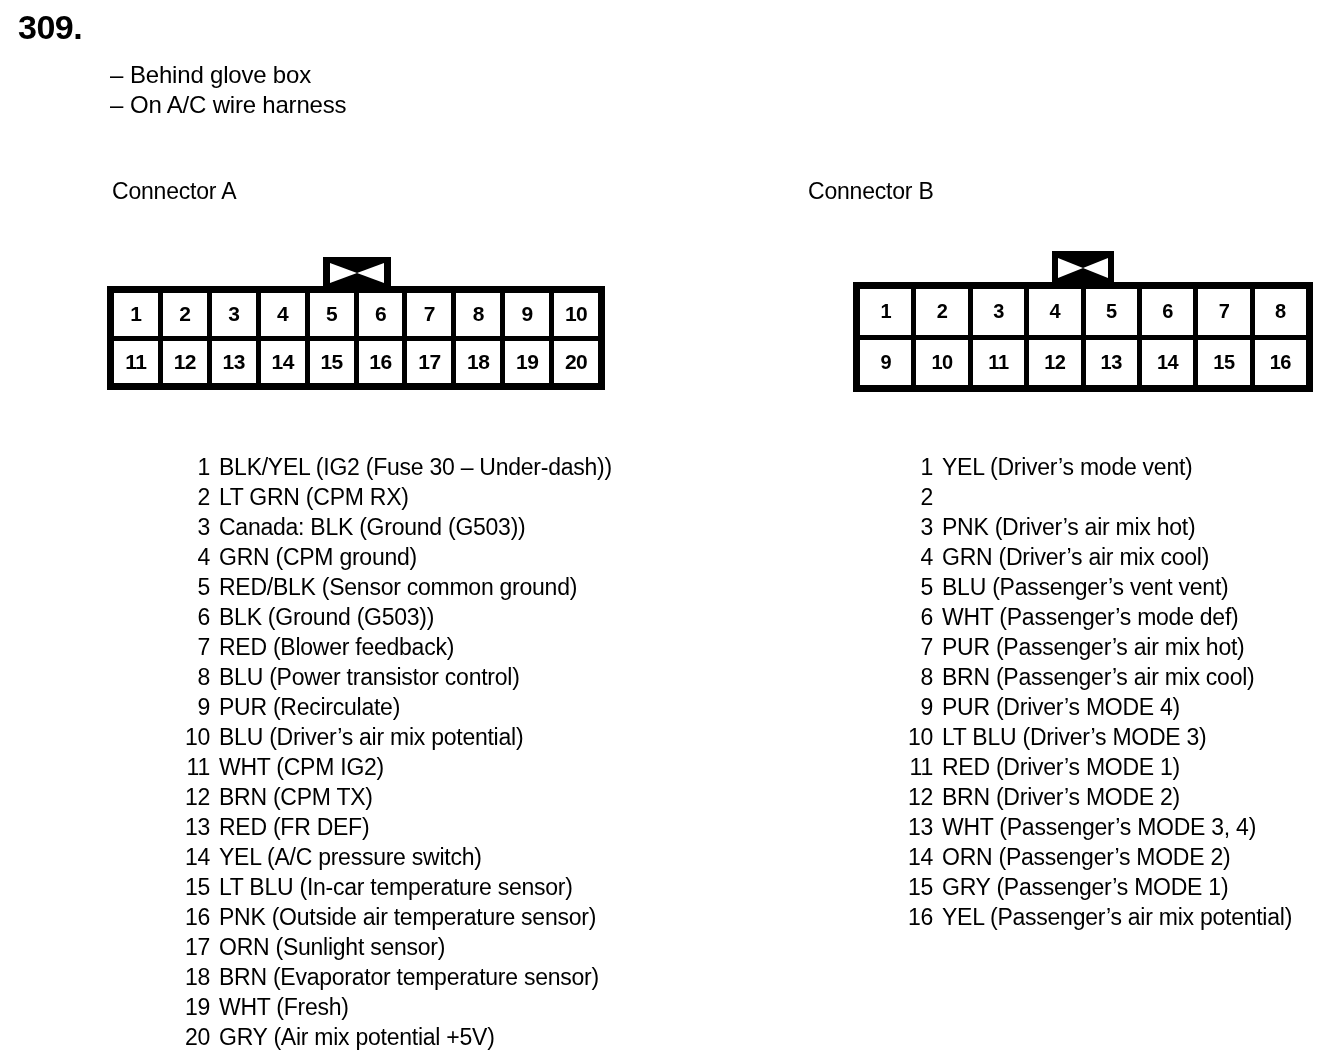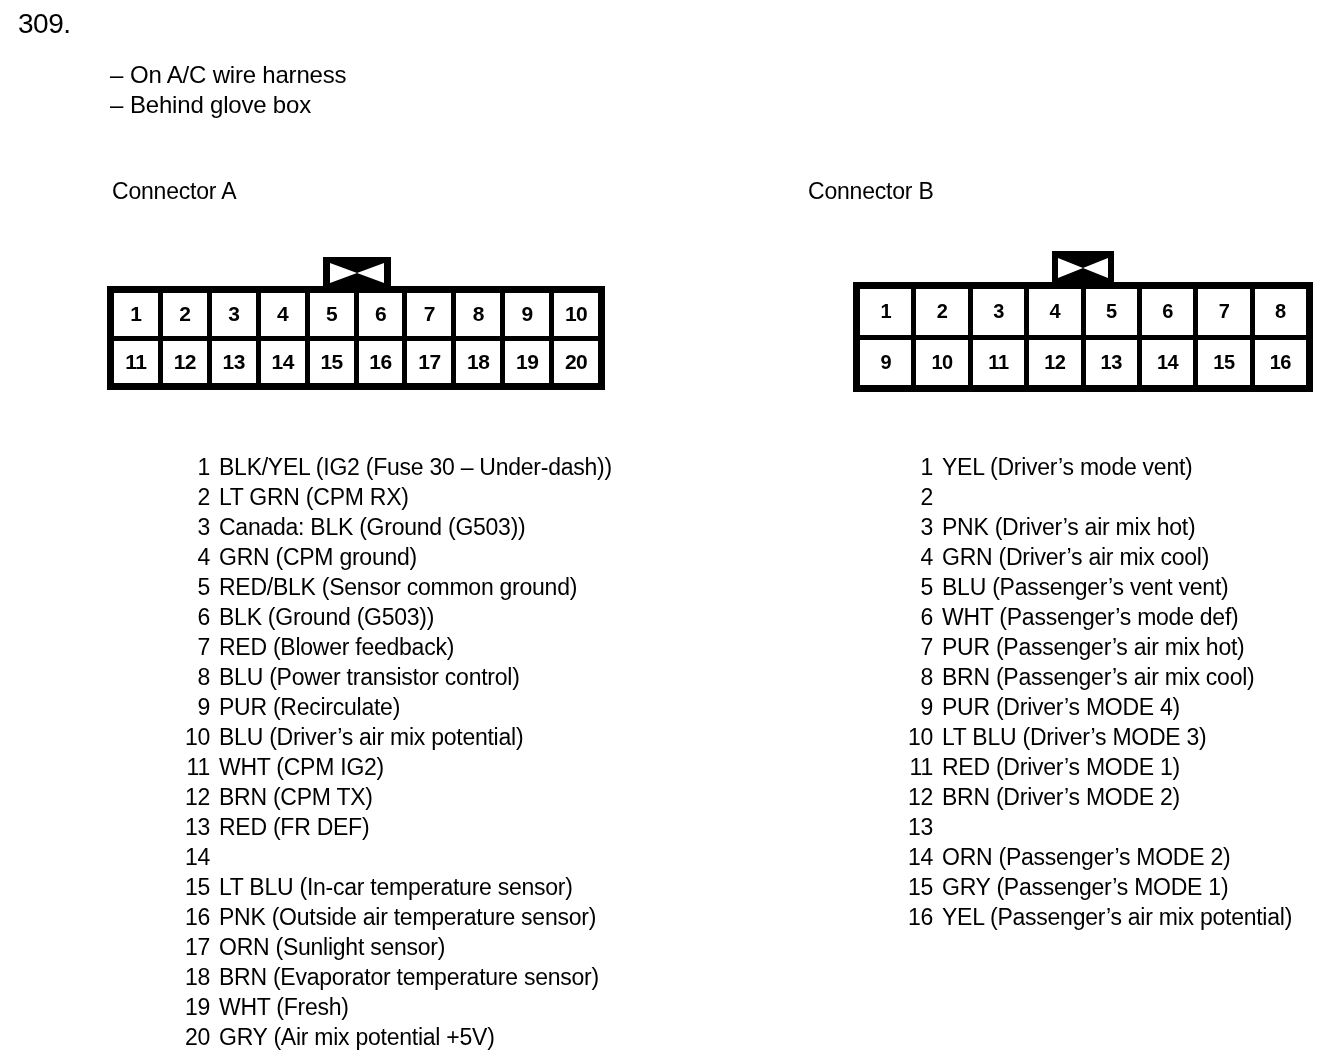--- a/index.html
+++ b/index.html
@@ -20,22 +20,22 @@
   .title-row {
     position: absolute;
     left: 18px;
     top: 8px;
     display: flex;
     align-items: baseline;
     gap: 18px;
     white-space: nowrap;
   }
   .title-num {
-    font-size: 28px;
-    font-weight: normal;
+    font-size: 34px;
+    font-weight: bold;
     letter-spacing: -0.5px;
   }
   .title-text {
     font-size: 34px;
     font-weight: bold;
     letter-spacing: -0.3px;
   }
 
   .subtitle-list {
     position: absolute;
@@ -133,24 +133,24 @@
 </style>
 </head>
 <body>
 
 <div class="title-row">
   <span class="title-num">309.</span>
 </div>
 
 <div class="subtitle-list">
   <div class="subtitle-line">
+    <span class="subtitle-dash">–</span><span>Behind glove box</span>
+  </div>
+  <div class="subtitle-line">
     <span class="subtitle-dash">–</span><span>On A/C wire harness</span>
-  </div>
-  <div class="subtitle-line">
-    <span class="subtitle-dash">–</span><span>Behind glove box</span>
   </div>
 </div>
 
 <div class="conn-heading" id="heading-a">Connector A</div>
 
 <div class="conn-heading" id="heading-b">Connector B</div>
 
 <div class="latch" id="latch-a">
   <svg viewBox="0 0 68 32" preserveAspectRatio="none">
     <rect x="0" y="0" width="68" height="32" fill="#000"></rect>
@@ -265,20 +265,21 @@
     <div class="pin-line">
       <span class="pin-no">12</span>
       <span class="pin-desc">BRN (CPM TX)</span>
     </div>
     <div class="pin-line">
       <span class="pin-no">13</span>
       <span class="pin-desc">RED (FR DEF)</span>
     </div>
     <div class="pin-line">
       <span class="pin-no">14</span>
+      <span class="pin-desc">YEL (A/C pressure switch)</span>
     </div>
     <div class="pin-line">
       <span class="pin-no">15</span>
       <span class="pin-desc">LT BLU (In-car temperature sensor)</span>
     </div>
     <div class="pin-line">
       <span class="pin-no">16</span>
       <span class="pin-desc">PNK (Outside air temperature sensor)</span>
     </div>
     <div class="pin-line">
@@ -342,20 +343,21 @@
     <div class="pin-line">
       <span class="pin-no">11</span>
       <span class="pin-desc">RED (Driver’s MODE 1)</span>
     </div>
     <div class="pin-line">
       <span class="pin-no">12</span>
       <span class="pin-desc">BRN (Driver’s MODE 2)</span>
     </div>
     <div class="pin-line">
       <span class="pin-no">13</span>
+      <span class="pin-desc">WHT (Passenger’s MODE 3, 4)</span>
     </div>
     <div class="pin-line">
       <span class="pin-no">14</span>
       <span class="pin-desc">ORN (Passenger’s MODE 2)</span>
     </div>
     <div class="pin-line">
       <span class="pin-no">15</span>
       <span class="pin-desc">GRY (Passenger’s MODE 1)</span>
     </div>
     <div class="pin-line">

